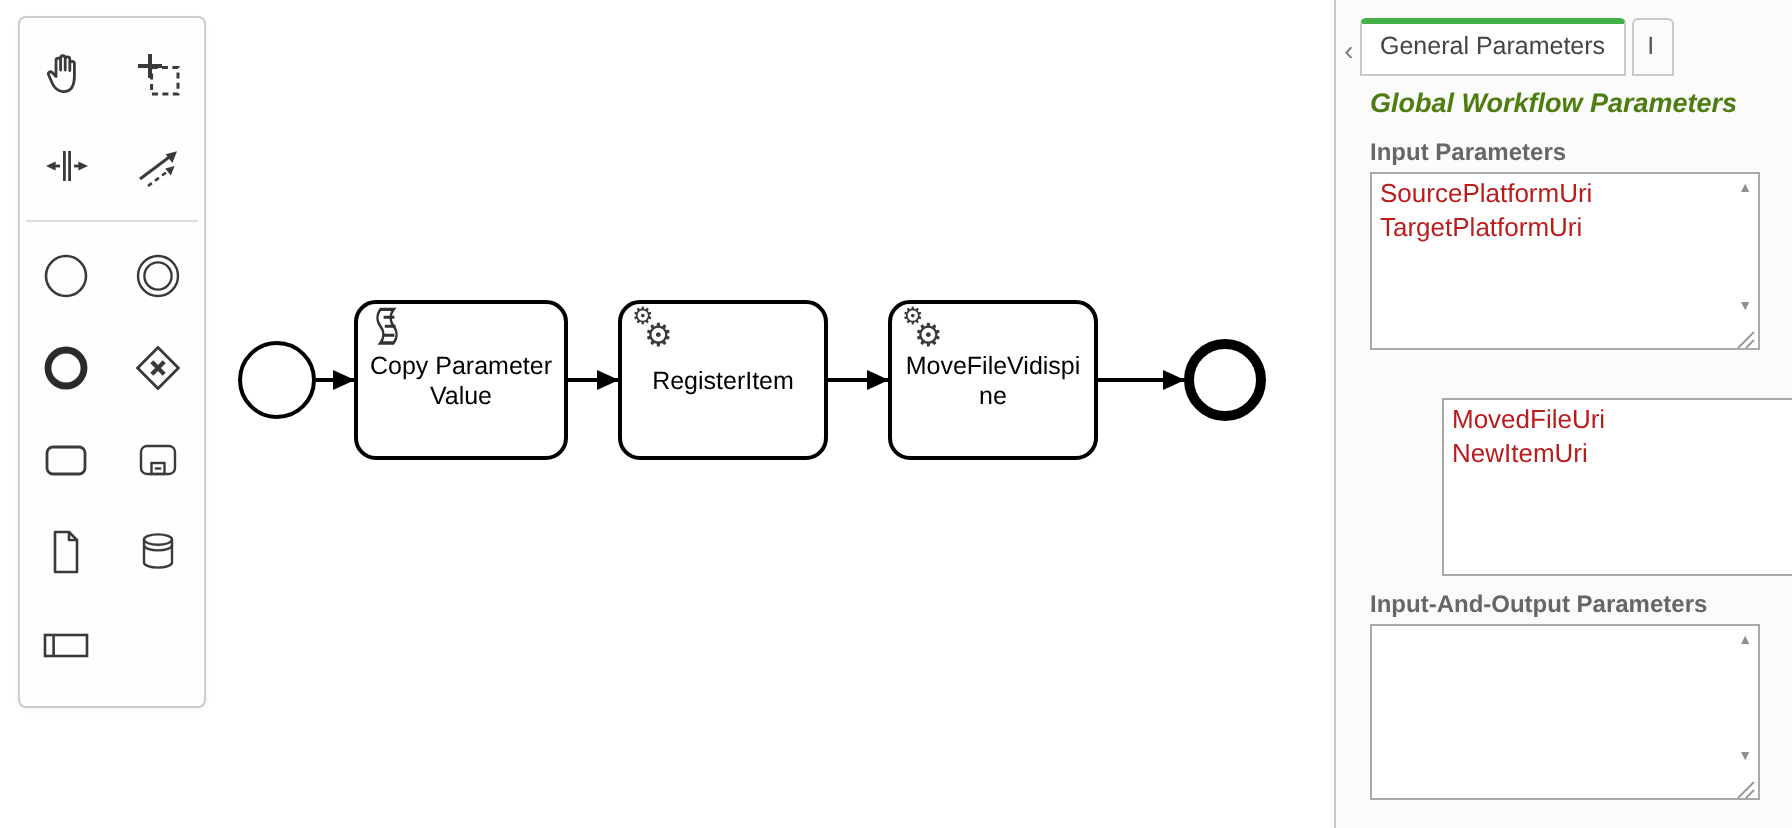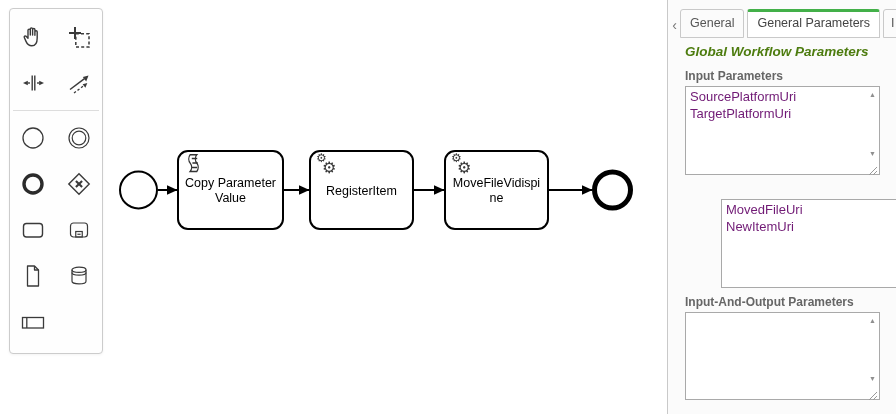--- a/index.html
+++ b/index.html
@@ -33,21 +33,21 @@
        border-radius:3px 3px 0 0;padding:0 9px;font-size:12.5px;color:#555;
        background:#fbfbfb;margin-right:3px;white-space:nowrap;cursor:pointer;}
   .tab.active{background:#ffffff;border-top:3px solid #43b049;line-height:23px;color:#444;}
   .tab.partial{width:21px;padding:0 0 0 7px;overflow:hidden;}
   .panel-heading{position:absolute;left:17px;top:44px;font-size:13.5px;font-weight:bold;
                  font-style:italic;color:#4d7c0f;}
   .sec-label{position:absolute;left:17px;font-weight:bold;font-size:12px;color:#666;}
   .pbox{position:absolute;left:17px;width:195px;background:#ffffff;
         border:1px solid #a9a9a9;box-sizing:border-box;}
   .pbox textarea{position:absolute;left:0;top:0;width:100%;height:100%;border:none;outline:none;
-        resize:none;overflow:hidden;background:transparent;color:#701a75;box-sizing:border-box;
+        resize:none;overflow:hidden;background:transparent;color:#b91c1c;box-sizing:border-box;
         font-family:"Liberation Sans",sans-serif;font-size:13px;line-height:17px;
         padding:1px 18px 1px 4px;}
   .sb-up{position:absolute;top:4px;right:3px;font-size:7px;color:#8f8f8f;line-height:1;cursor:pointer;}
   .sb-down{position:absolute;bottom:17px;right:3px;font-size:7px;color:#8f8f8f;line-height:1;cursor:pointer;}
   .grip{position:absolute;right:1px;bottom:1px;width:11px;height:11px;cursor:nwse-resize;}
 
   #lbl-in{top:69px;} #box-in{top:86px;height:89px;}
   #lbl-out{top:182px;} #box-out{top:199px;height:89px;margin-left:36px;}
   #lbl-io{top:295px;} #box-io{top:312px;height:88px;}
 </style>
@@ -222,21 +222,20 @@
 
     <g>
       <circle cx="612.5" cy="190" r="18" fill="#fff" stroke="#000" stroke-width="5"></circle>
     </g>
   </svg>
 
   <div class="panel">
 
     <div class="tabbar">
       <span class="tab-scroll">‹</span>
-      <div class="tab">General</div>
       <div class="tab active">General Parameters</div>
       <div class="tab partial">I</div>
 
     </div>
 
     <div class="panel-heading">Global Workflow Parameters</div>
 
     <div class="sec-label" id="lbl-in">Input Parameters</div>
     <div class="pbox" id="box-in">
       <textarea readonly="" style="">SourcePlatformUri

